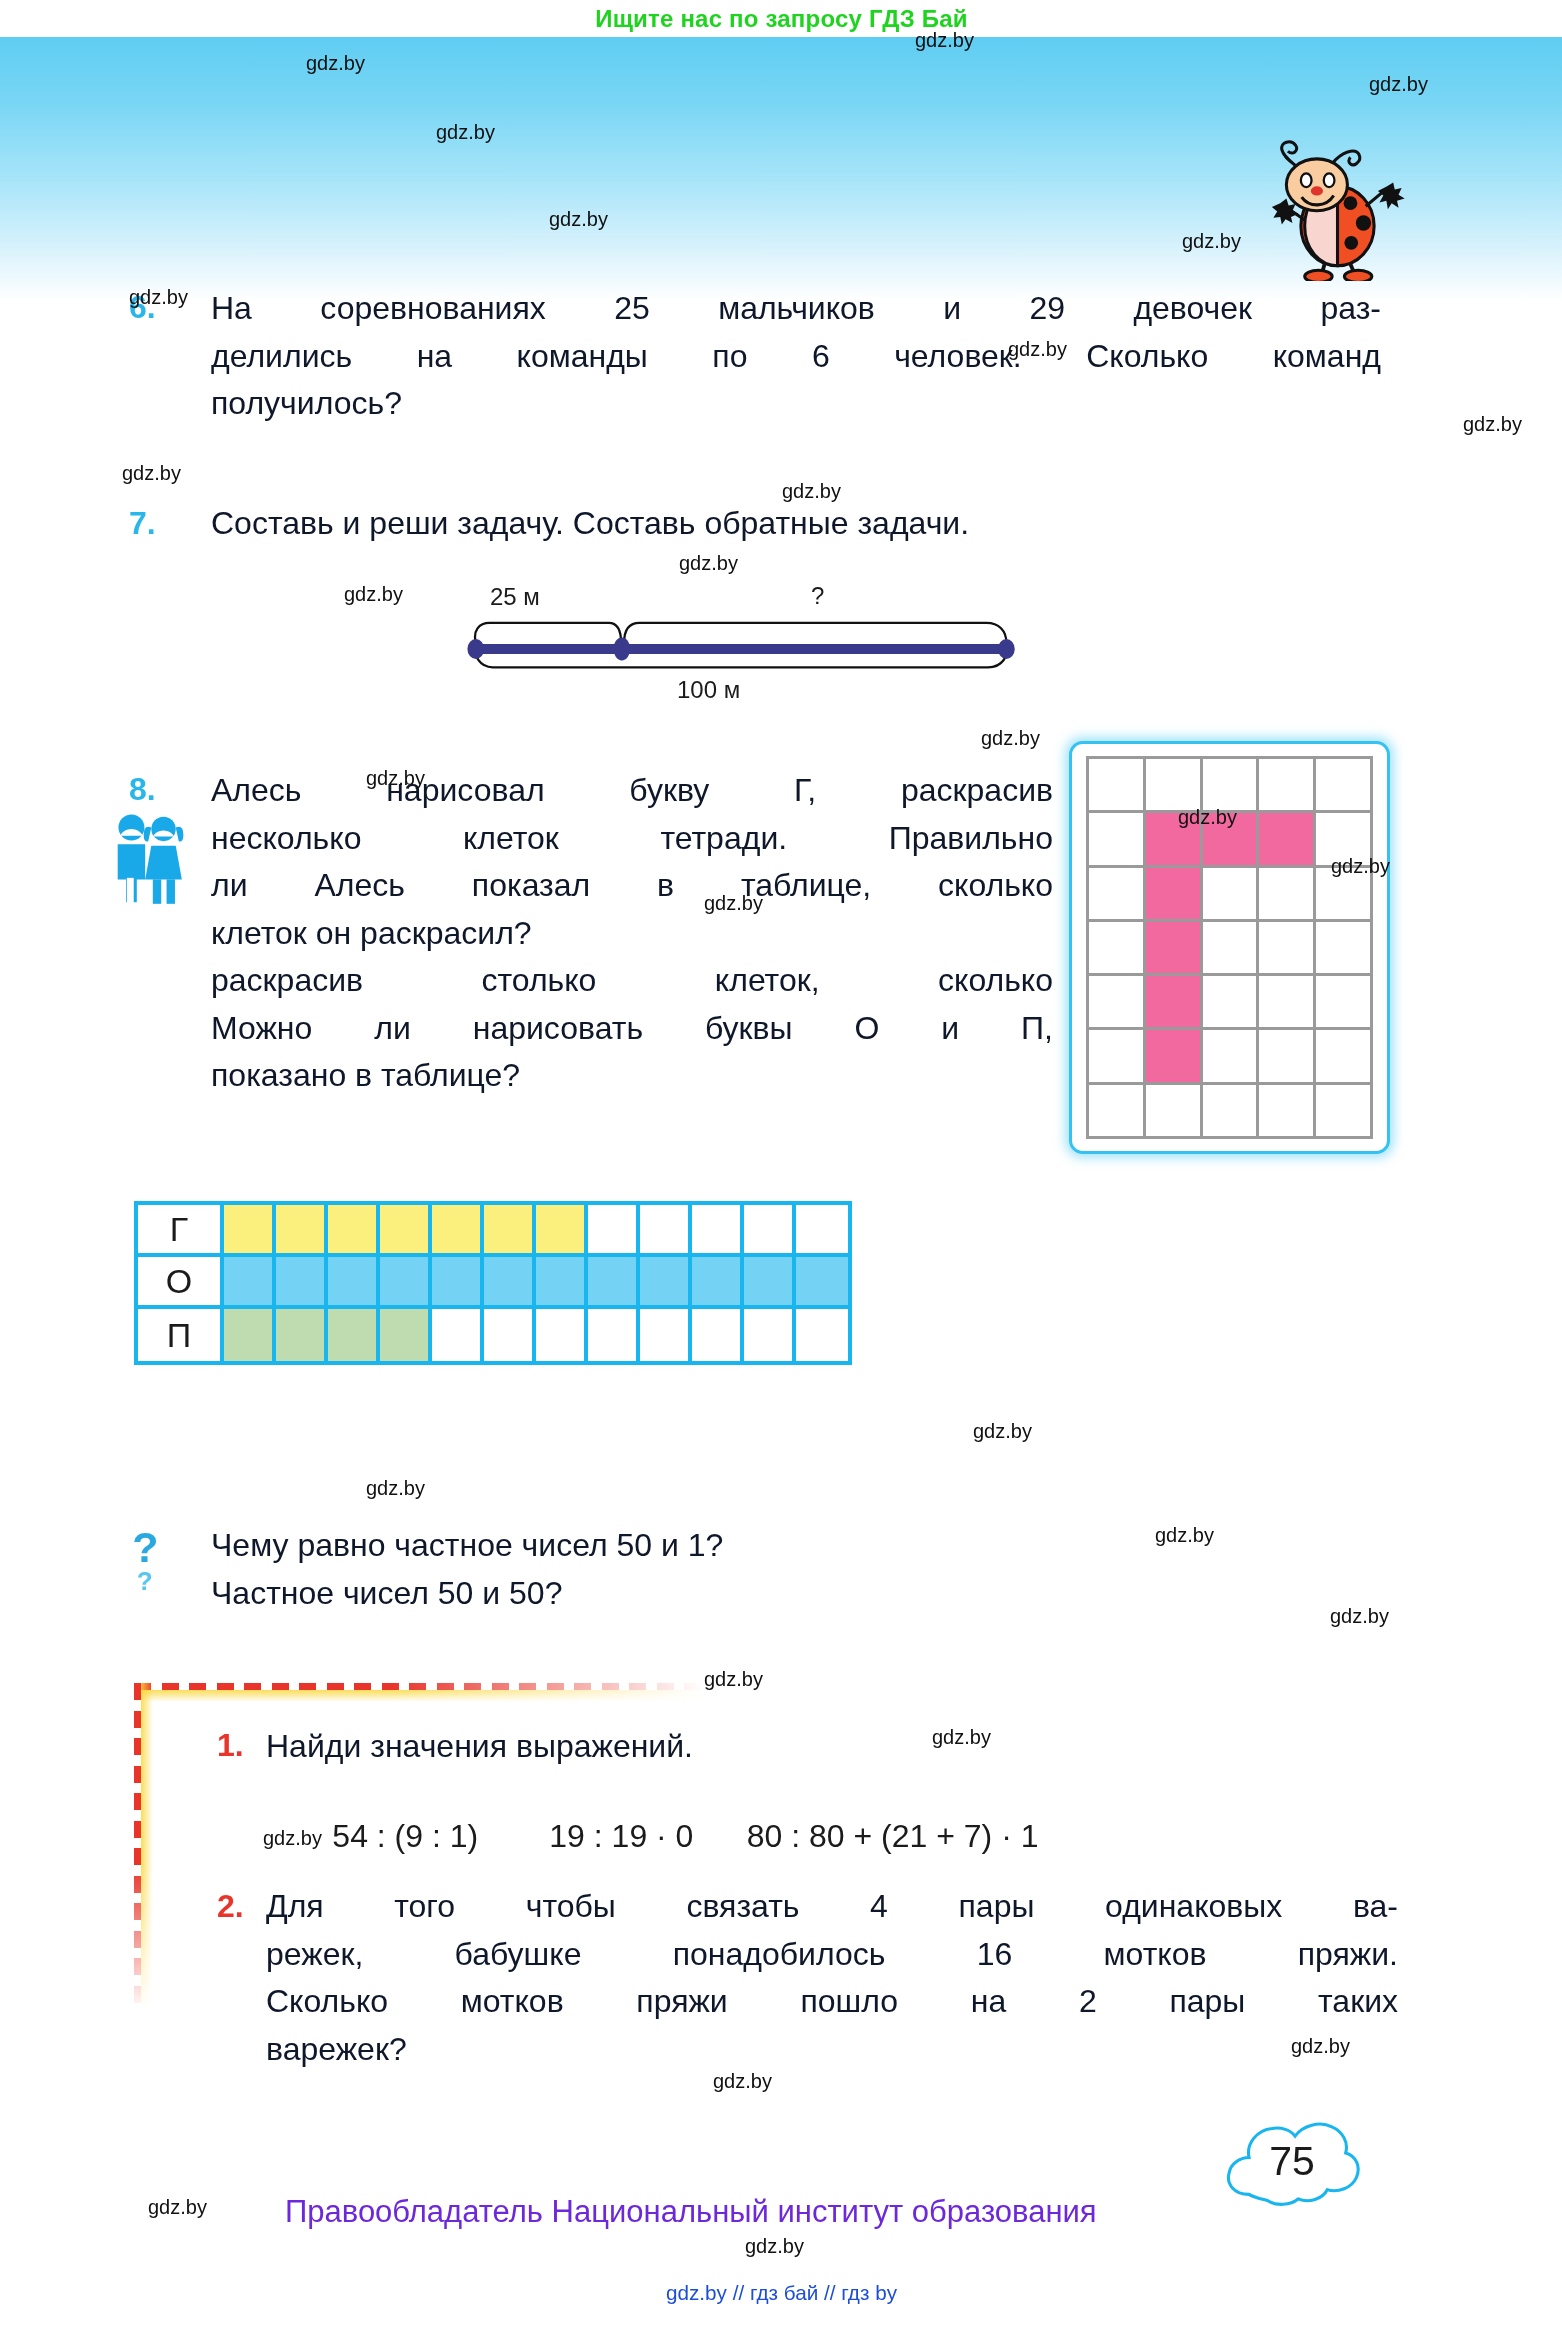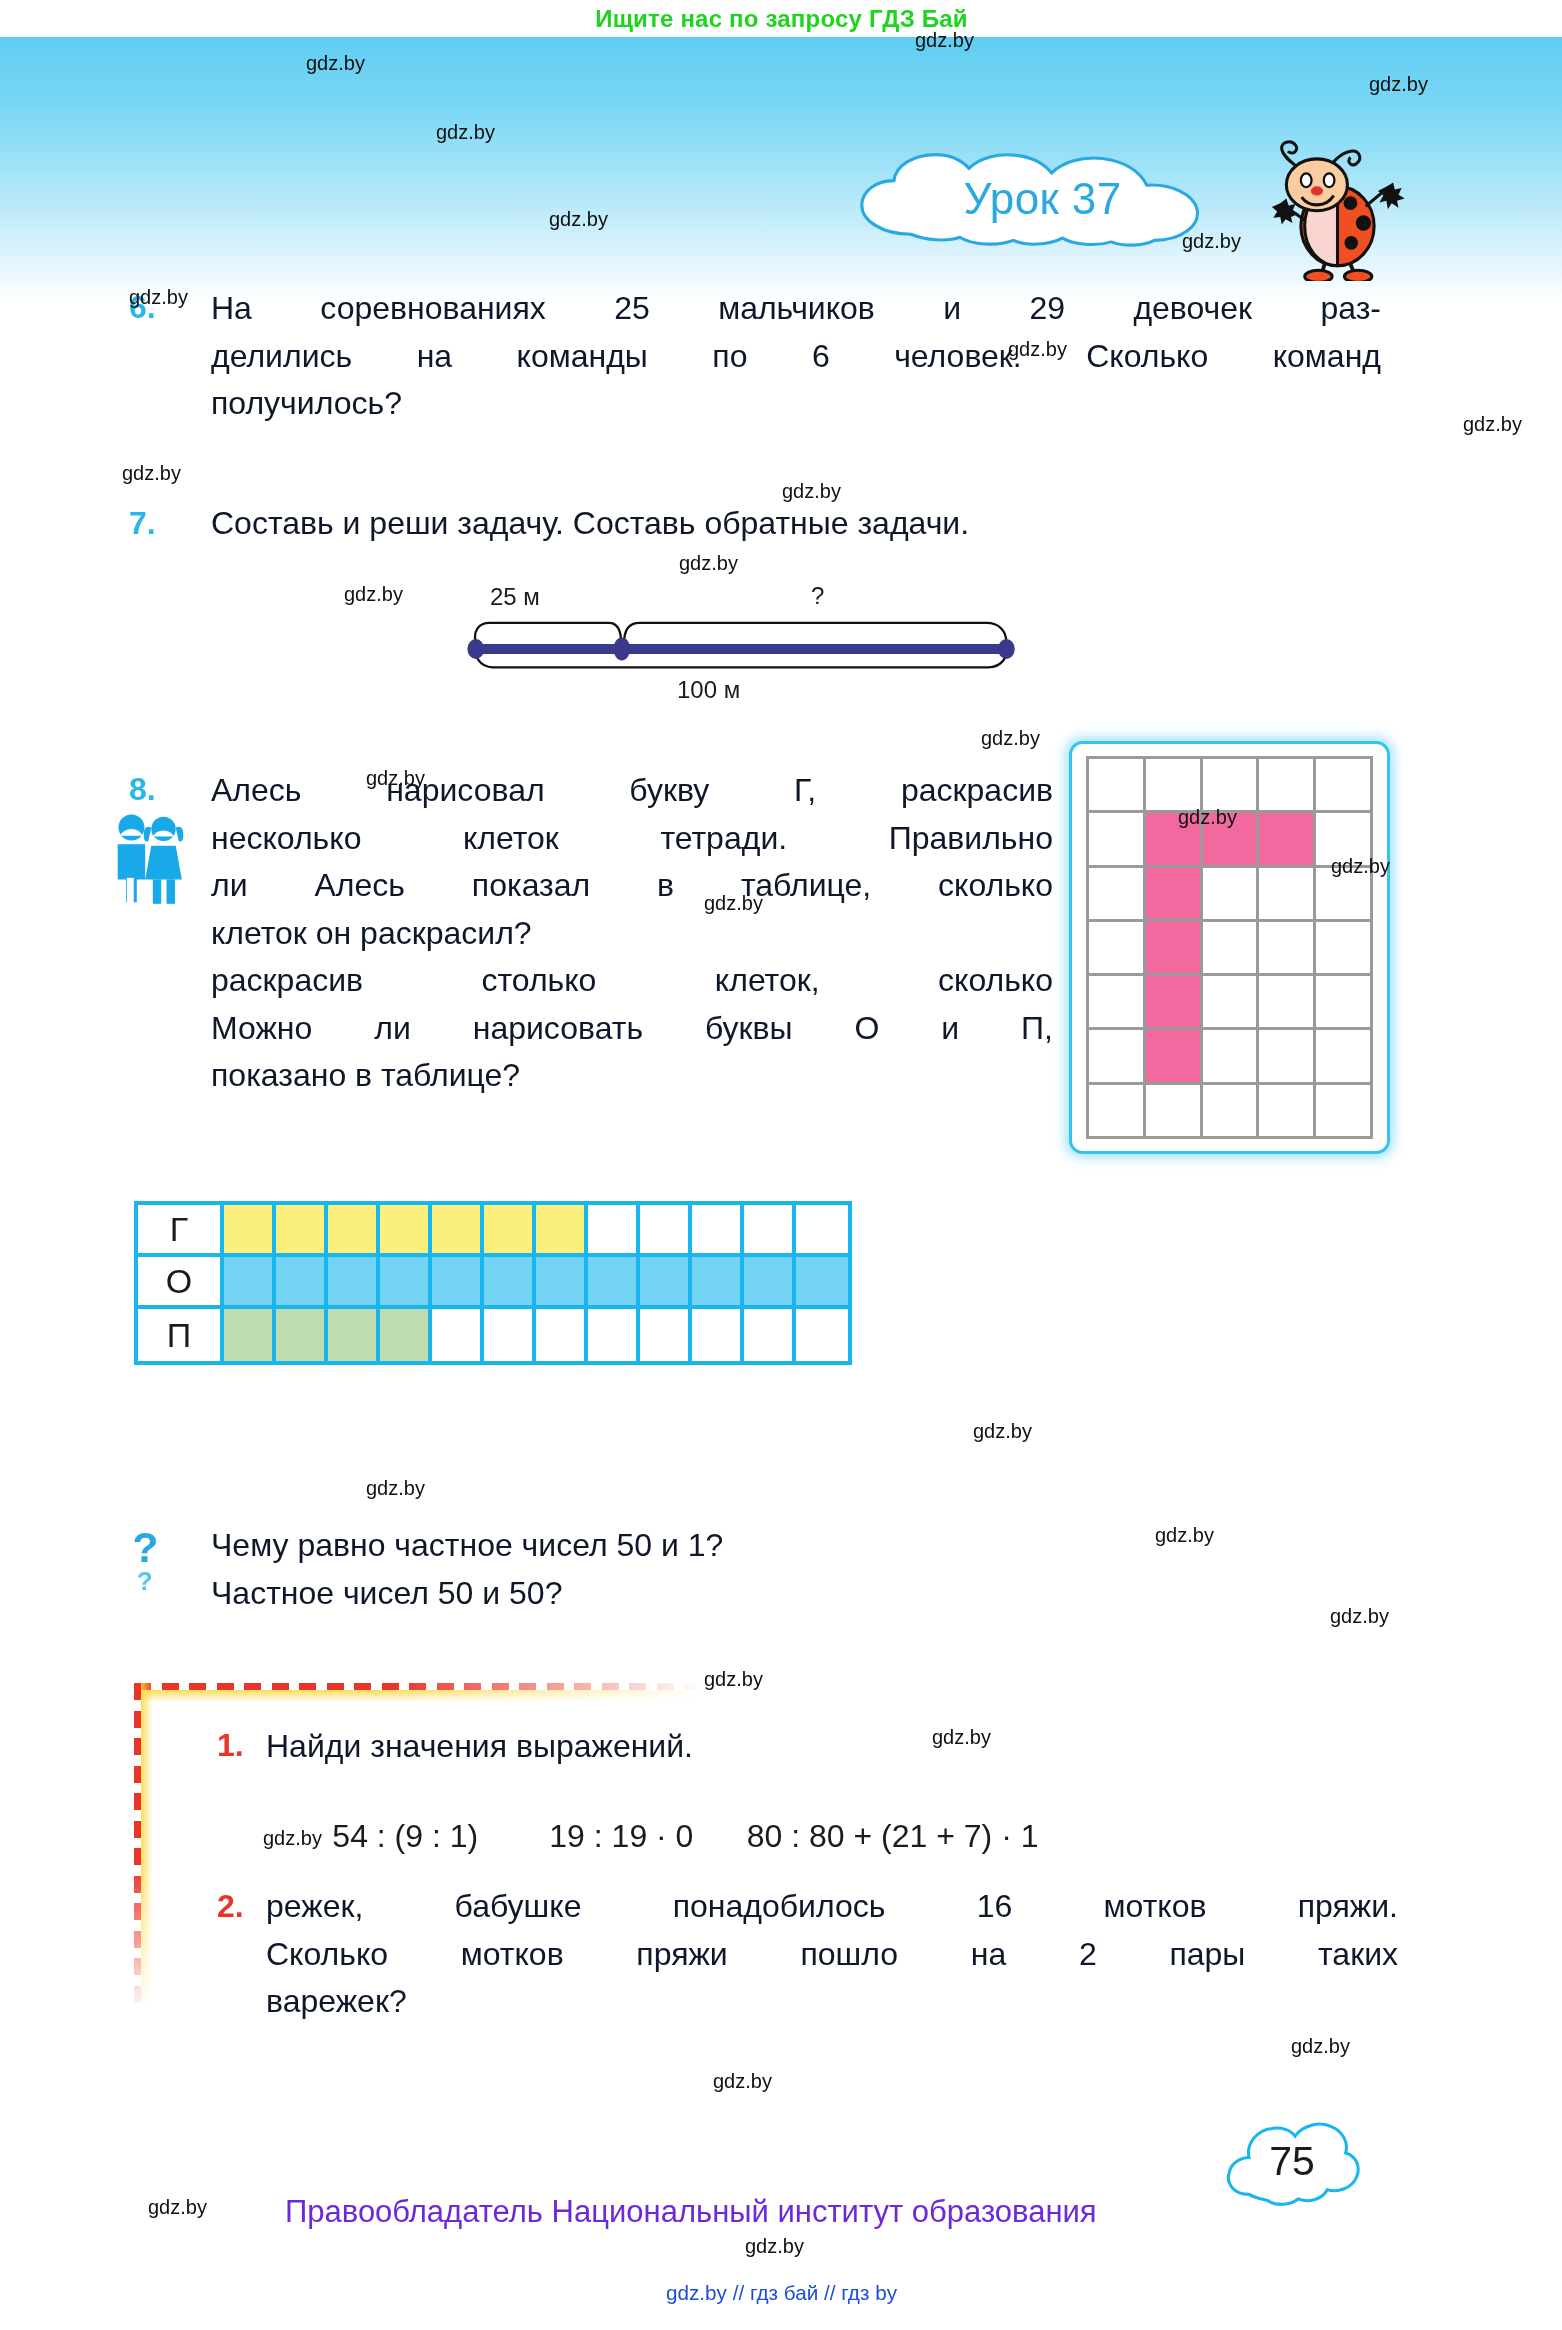--- a/index.html
+++ b/index.html
@@ -174,31 +174,20 @@
 <body>
 
 <div class="page">
 
   <div class="promo">
     <span>Ищите нас по запросу ГДЗ Бай</span>
   </div>
 
   <div class="sky"></div>
 
-  <div class="lesson-cloud">
-    <svg width="383" height="98" viewBox="0 0 500 128" xmlns="http://www.w3.org/2000/svg">
-      <path d="M78 110 C40 110 14 92 14 72 C14 54 32 40 56 40 C58 20 82 6 110 6
-               C128 6 144 13 154 24 C168 10 192 4 216 7 C236 9 252 18 262 30
-               C276 16 302 8 328 11 C356 14 378 28 386 46 C418 44 448 58 452 78
-               C456 100 430 118 396 118 C380 126 356 126 340 120
-               C320 126 292 124 276 115 C258 124 230 126 212 118
-               C190 126 158 124 142 114 C126 120 98 118 78 110 Z" fill="#ffffff" stroke="#2aa8e0" stroke-width="4"></path>
-    </svg>
-    <div class="lbl">Урок 37</div>
-  </div>
 
   <div class="ladybug">
     <svg width="145" height="145" viewBox="0 0 190 190" xmlns="http://www.w3.org/2000/svg">
 
       <path d="M58 60 C50 40 26 34 22 18 C20 8 34 4 40 12 C45 19 36 26 30 20" fill="none" stroke="#111" stroke-width="4"></path>
       <path d="M80 52 C84 36 100 22 112 20 C124 18 128 30 120 36 C114 41 106 34 112 28" fill="none" stroke="#111" stroke-width="4"></path>
 
       <ellipse cx="95" cy="118" rx="48" ry="52" fill="#f04e23" stroke="#111" stroke-width="4"></ellipse>
       <path d="M95 66 C70 66 52 90 52 118 C52 146 70 170 95 170 Z" fill="#f9d5cf" stroke="#111" stroke-width="4"></path>
       <circle cx="112" cy="88" r="9" fill="#111"></circle>
@@ -394,20 +383,21 @@
     <div class="ex-num red" style="left:83px;top:44px;">1.</div>
     <div class="ex-body" style="left:132px;top:40px;width:1132px;">
       <p class="nojust">Найди значения выражений.</p>
     </div>
     <div class="expr-row" style="left:145px;top:98px;">
       <span>54 : (9 : 1)</span><span>        </span><span>19 : 19 · 0</span><span>      </span><span>80 : 80 + (21 + 7) · 1</span>
     </div>
 
     <div class="ex-num red" style="left:83px;top:205px;">2.</div>
     <div class="ex-body" style="left:132px;top:200px;width:1132px;">
+      <p class="just">Для того чтобы связать 4 пары одинаковых ва-</p>
       <p class="just">режек, бабушке понадобилось 16 мотков пряжи.</p>
       <p class="just">Сколько мотков пряжи пошло на 2 пары таких</p>
       <p class="nojust">варежек?</p>
     </div>
   </div>
 
   <div class="pagecloud">
     <svg width="138" height="96" viewBox="0 0 180 125" xmlns="http://www.w3.org/2000/svg">
       <path d="M34 106 C14 106 4 92 8 78 C10 66 22 58 34 58 C30 40 44 22 64 20
                C76 18 88 22 94 30 C104 16 126 10 142 18 C156 24 164 38 160 52

